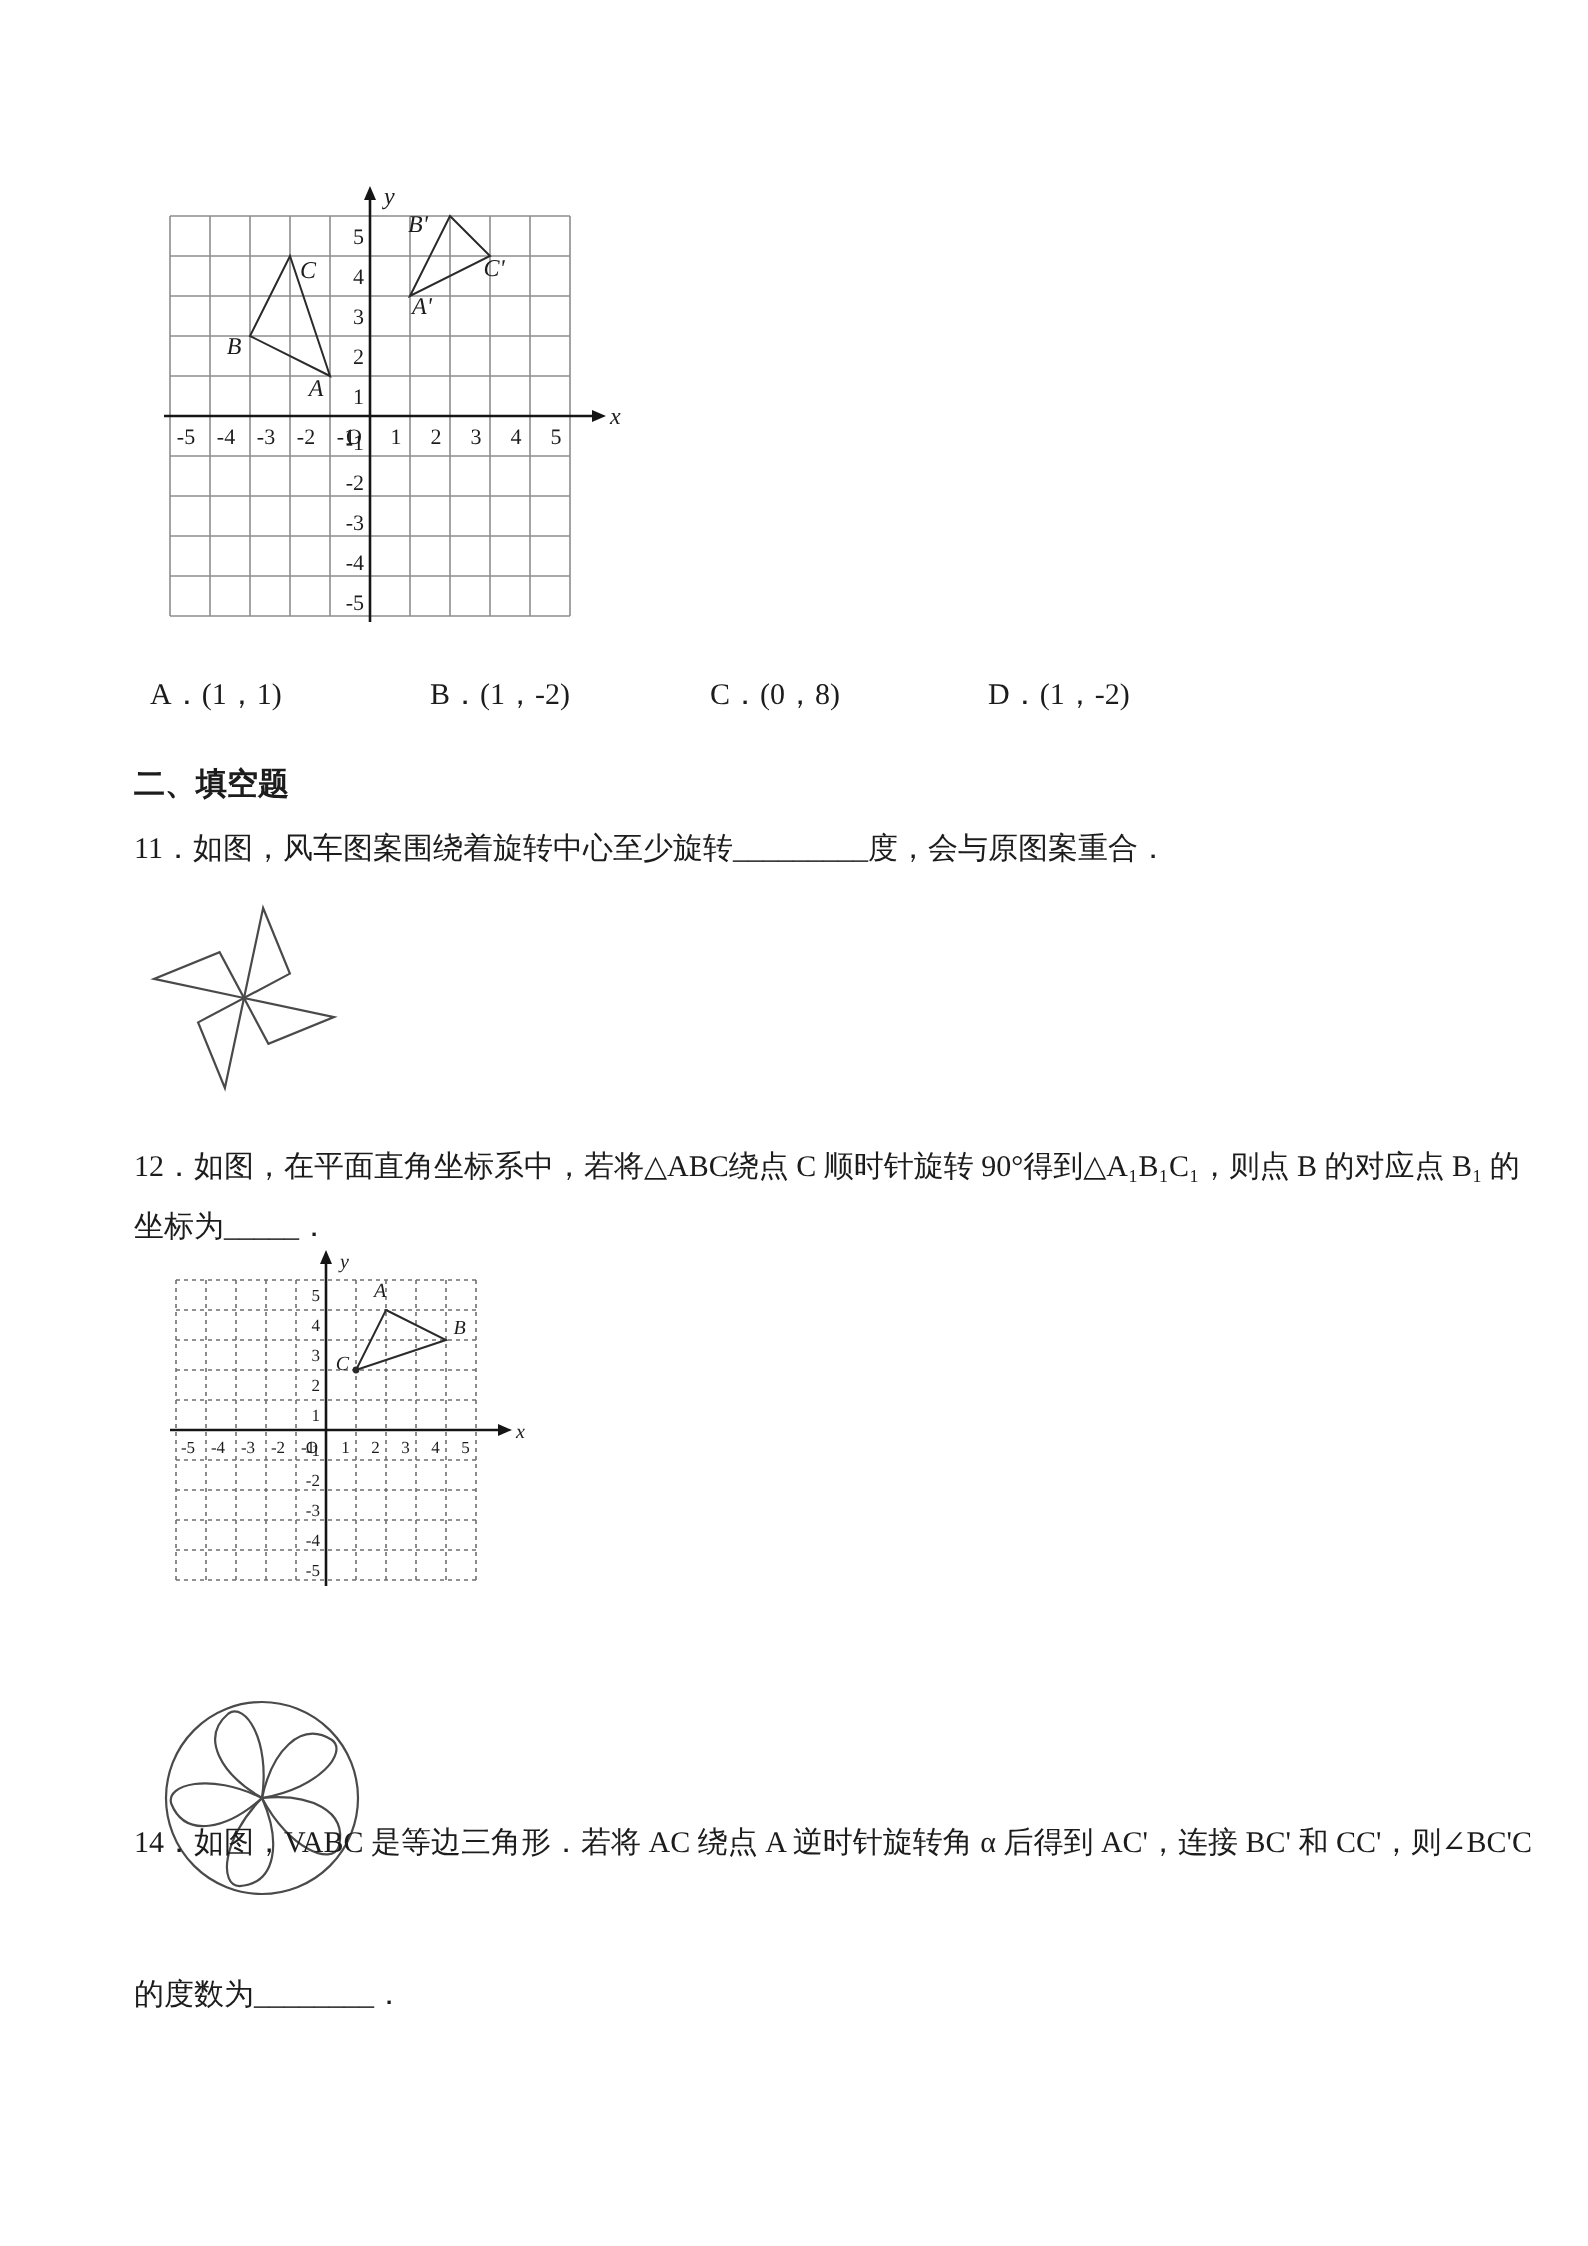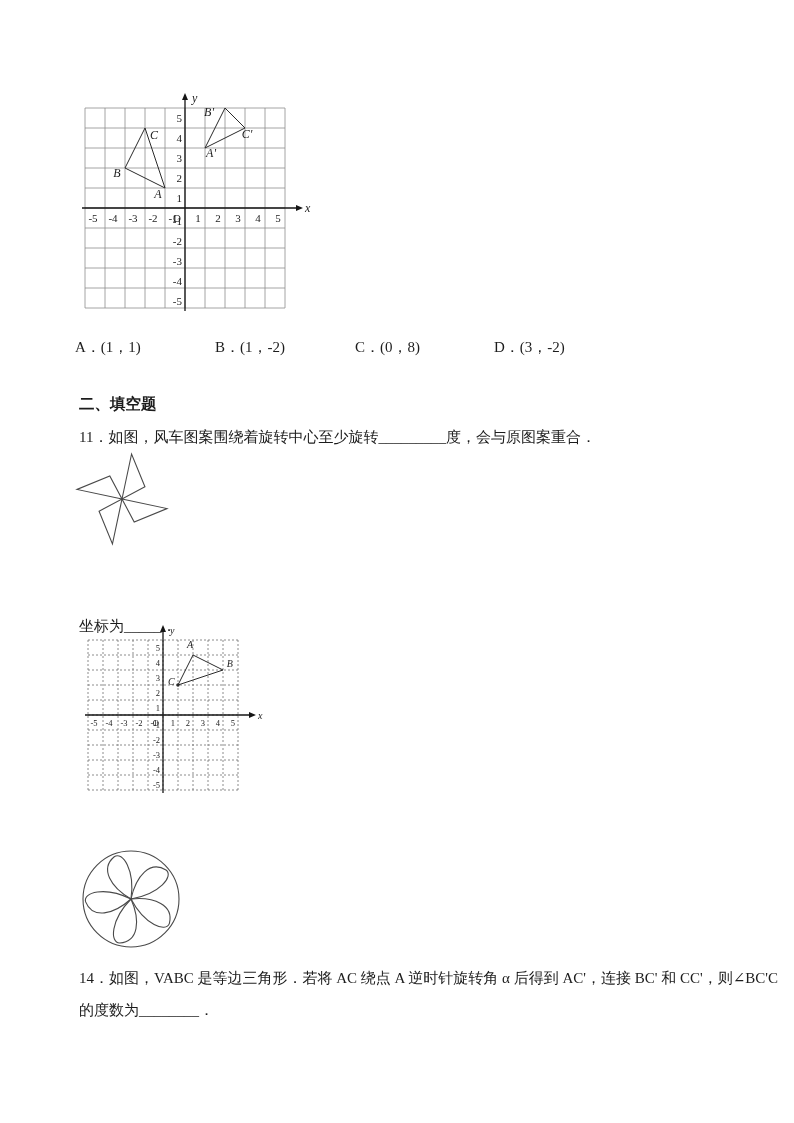--- a/index.html
+++ b/index.html
@@ -1,20 +1,20 @@
 <!DOCTYPE html>
 <html><head>
 <meta charset="utf-8">
 <style>
   html,body{margin:0;padding:0;background:#ffffff;}
   .page{position:relative;width:794px;height:1123px;background:#ffffff;overflow:hidden;
         font-family:"Liberation Serif","DejaVu Serif",serif;color:#1c1c1c;}
   .abs{position:absolute;}
-  .qtext{margin:16px;font-size:15px;line-height:20px;white-space:nowrap;}
-  .section{margin:16px;font-size:15.5px;font-weight:700;}
+  .qtext{margin:4px;font-size:15px;line-height:20px;white-space:nowrap;}
+  .section{margin:4px;font-size:15.5px;font-weight:700;}
   .opt{position:absolute;font-size:15px;top:0;}
   svg text{font-family:"Liberation Serif","DejaVu Serif",serif;}
   .gl{stroke:#8d8d8d;stroke-width:0.8;}
   #grid2-svg .gl{stroke:#6f6f6f;}
   .axis{stroke:#151515;stroke-width:1.3;}
   .ah{fill:#151515;}
   .tick{fill:#1c1c1c;}
   .t-big{font-size:11px;}
   .t-small{font-size:8.5px;}
   .var{fill:#1c1c1c;font-style:italic;}
@@ -87,36 +87,37 @@
       <polygon points="134,58 154,18 174,38" class="tri"></polygon>
       <text x="140" y="67" class="var v-big" text-anchor="middle">A'</text>
       <text x="138" y="26" class="var v-big" text-anchor="middle">B'</text>
       <text x="176" y="48" class="var v-big" text-anchor="middle">C'</text>
     </svg>
 
   <div class="abs" style="left:0;top:338px;width:628px;height:22px">
     <span class="opt" style="left:75px">A．(1，1)</span>
     <span class="opt" style="left:215px">B．(1，-2)</span>
     <span class="opt" style="left:355px">C．(0，8)</span>
-    <span class="opt" style="left:494px">D．(3，-2)</span>
+    <span class="opt" style="left:494px">D．(1，-2)</span>
   </div>
 
   <h2 class="section abs" style="left:63px;top:378px">二、填空题</h2>
 
   <p class="qtext abs" style="left:63px;top:411px">11．如图，风车图案围绕着旋转中心至少旋转_________度，会与原图案重合．</p>
 
   <svg class="abs" style="left:70px;top:447px" width="104" height="104" viewBox="0 0 104 104">
     <g class="figshape" transform="rotate(12 52 52)">
       <path d="M52,52 L52,6  L71.9,35.3 Z"></path>
       <path d="M52,52 L98,52 L68.7,71.9 Z"></path>
       <path d="M52,52 L52,98 L32.1,68.7 Z"></path>
       <path d="M52,52 L6,52  L35.3,32.1 Z"></path>
     </g>
   </svg>
 
+  <p class="qtext abs" style="left:63px;top:570px">12．如图，在平面直角坐标系中，若将△ABC绕点 C 顺时针旋转 90°得到△A₁B₁C₁，则点 B 的对应点 B₁ 的</p>
   <p class="qtext abs" style="left:63px;top:600px">坐标为_____．</p>
 
   <svg id="grid2-svg" class="abs" style="left:76px;top:624px" width="196" height="180">
       <line x1="12" y1="16" x2="12" y2="166" class="gl" stroke-dasharray="2 2"></line>
       <line x1="27" y1="16" x2="27" y2="166" class="gl" stroke-dasharray="2 2"></line>
       <line x1="42" y1="16" x2="42" y2="166" class="gl" stroke-dasharray="2 2"></line>
       <line x1="57" y1="16" x2="57" y2="166" class="gl" stroke-dasharray="2 2"></line>
       <line x1="72" y1="16" x2="72" y2="166" class="gl" stroke-dasharray="2 2"></line>
       <line x1="87" y1="16" x2="87" y2="166" class="gl" stroke-dasharray="2 2"></line>
       <line x1="102" y1="16" x2="102" y2="166" class="gl" stroke-dasharray="2 2"></line>
@@ -174,16 +175,16 @@
     <circle class="figshape" cx="55" cy="55" r="48"></circle>
     <g class="figshape">
       <path d="M55,55 C60,32 74,16 90,26 C98,32 84,50 55,55 Z"></path>
       <path d="M55,55 C60,32 74,16 90,26 C98,32 84,50 55,55 Z" transform="rotate(72 55 55)"></path>
       <path d="M55,55 C60,32 74,16 90,26 C98,32 84,50 55,55 Z" transform="rotate(144 55 55)"></path>
       <path d="M55,55 C60,32 74,16 90,26 C98,32 84,50 55,55 Z" transform="rotate(216 55 55)"></path>
       <path d="M55,55 C60,32 74,16 90,26 C98,32 84,50 55,55 Z" transform="rotate(288 55 55)"></path>
     </g>
   </svg>
 
-  <p class="qtext abs" style="left:63px;top:952px">14．如图，VABC 是等边三角形．若将 AC 绕点 A 逆时针旋转角 α 后得到 AC'，连接 BC' 和 CC'，则∠BC'C</p>
+  <p class="qtext abs" style="left:63px;top:908px">14．如图，VABC 是等边三角形．若将 AC 绕点 A 逆时针旋转角 α 后得到 AC'，连接 BC' 和 CC'，则∠BC'C</p>
   <p class="qtext abs" style="left:63px;top:984px">的度数为________．</p>
 
 </div>
 
 </body></html>

